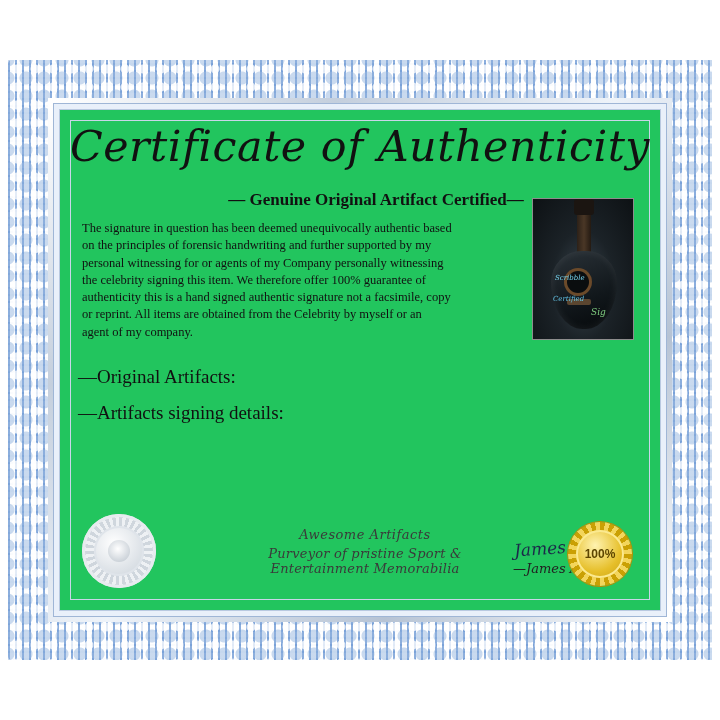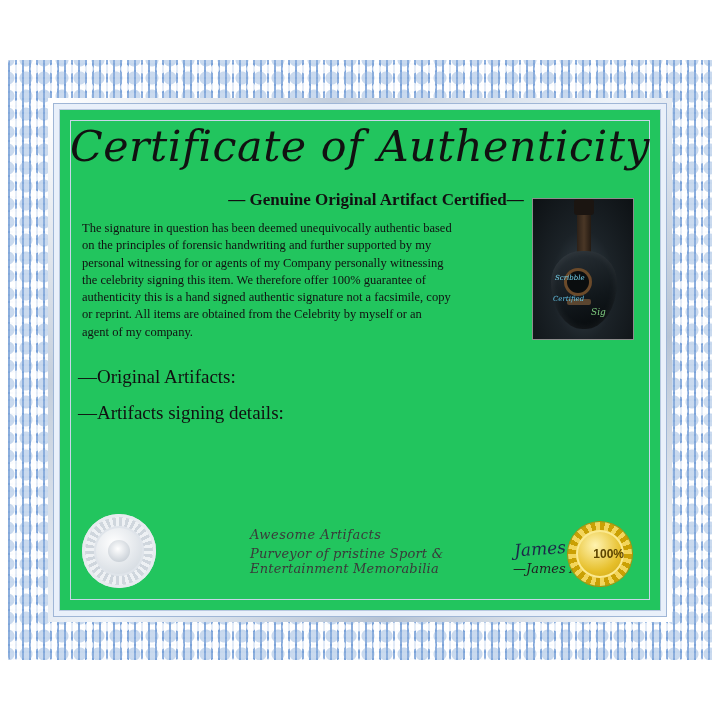--- a/index.html
+++ b/index.html
@@ -218,20 +218,21 @@
     inset: 26px;
     border-radius: 50%;
     background: radial-gradient(circle at 45% 40%, #ffffff, #b9c2cb);
   }
 
   .company-block {
     position: absolute;
     left: 190px;
     bottom: 34px;
     width: 230px;
+    text-align: center;
     font-family: "DejaVu Serif", serif;
     font-style: italic;
     color: #3a3a3a;
   }
   .company-name { font-size: 13px; letter-spacing: 0.5px; }
   .company-tag  { font-size: 13px; margin-top: 4px; letter-spacing: 0.2px; }
 
   .signature-block {
     position: absolute;
     left: 430px;
@@ -270,21 +271,21 @@
     box-shadow: 0 0 0 1px #b98f06;
   }
   .gold-seal .ginner {
     position: absolute;
     inset: 8px;
     border-radius: 50%;
     background: radial-gradient(circle at 40% 32%, #fff3b0, #e6bf2a 60%, #c9a012 100%);
     box-shadow: inset 0 0 0 2px #fbe98f;
     display: flex;
     align-items: center;
-    justify-content: flex-end;
+    justify-content: center;
   }
   .gold-seal .gtext {
     font-family: "Liberation Sans", sans-serif;
     font-weight: bold;
     font-size: 12px;
     color: #5d4500;
   }
 </style>
 </head>
 <body>

